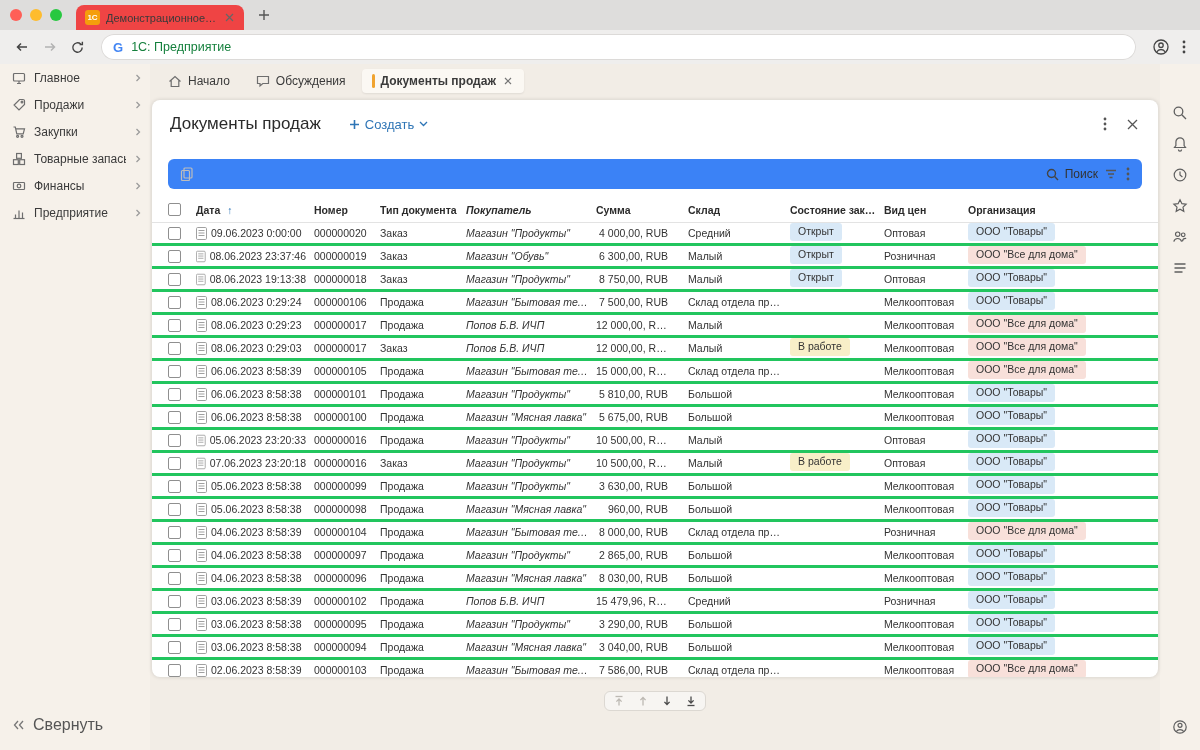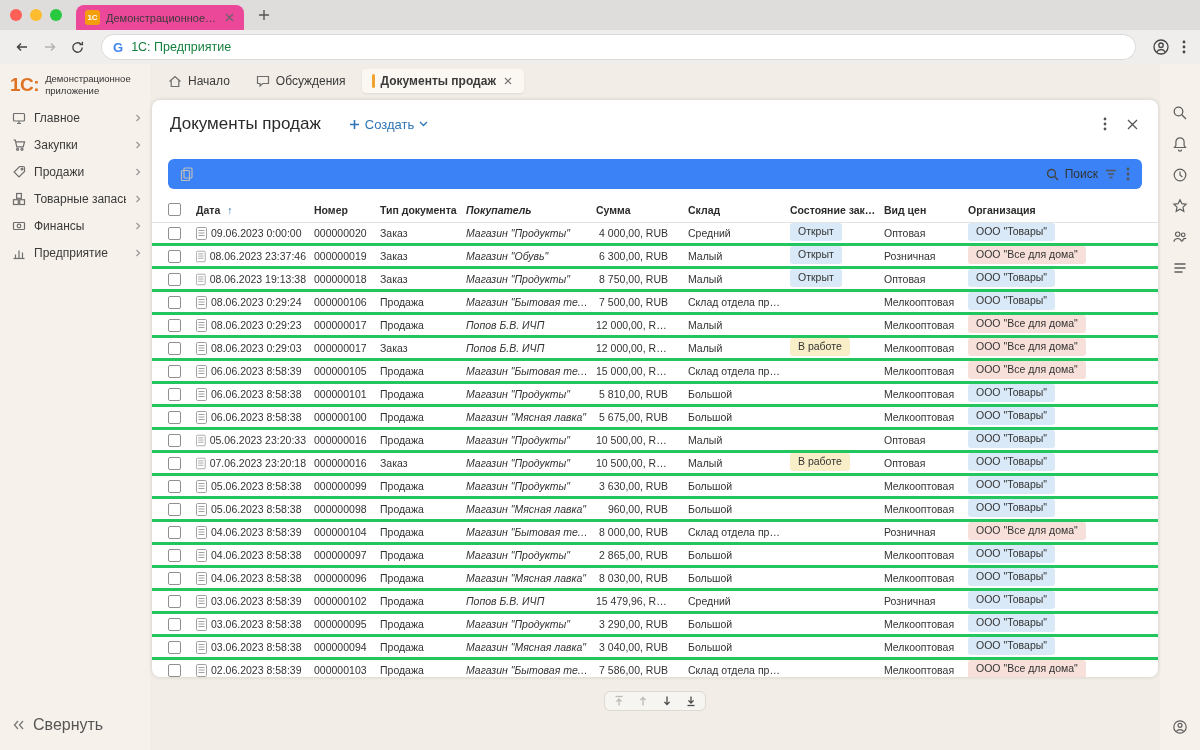--- a/index.html
+++ b/index.html
@@ -11,21 +11,21 @@
     color: #333;
     font-size: 12px;
   }
   svg { display: block; }
 
   
   .chrome-tabs { height: 30px; background: #dedddc; display: flex; align-items: flex-end; padding-left: 10px; }
   .lights { display: flex; gap: 8px; align-self: center; margin-right: 14px; }
   .light { width: 12px; height: 12px; border-radius: 50%; cursor: pointer; }
   .light.r { background: #ff5f57; } .light.y { background: #febc2e; } .light.g { background: #28c840; }
-  .btab { display: flex; align-items: center; gap: 6px; background: #ec4899; height: 25px; padding: 0 8px 0 9px; border-radius: 8px 8px 0 0; width: 168px; cursor: pointer; }
+  .btab { display: flex; align-items: center; gap: 6px; background: #ef4444; height: 25px; padding: 0 8px 0 9px; border-radius: 8px 8px 0 0; width: 168px; cursor: pointer; }
   .favicon { width: 15px; height: 15px; border-radius: 3px; background: #f59e0b; color: #fff; font-size: 8px; font-weight: bold; display: flex; align-items: center; justify-content: center; flex: none; }
   .btab-title { font-size: 11px; color: #3a3a3a; white-space: nowrap; overflow: hidden; text-overflow: ellipsis; flex: 1; }
   .newtab { align-self: center; margin-left: 10px; color: #555; cursor: pointer; padding: 4px; }
   .chrome-address { height: 34px; background: #efeeed; display: flex; align-items: center; padding: 0 10px; gap: 4px; }
   .nav-ic { padding: 4px; cursor: pointer; border-radius: 50%; }
   .address-bar { flex: 1; height: 26px; background: #fff; border-radius: 13px; display: flex; align-items: center; gap: 8px; padding: 0 12px; margin: 0 8px; box-shadow: 0 0 0 1px #dcdad8 inset; cursor: text; }
   .g-icon { color: #4285f4; font-weight: bold; font-size: 13px; }
   .url-text { font-size: 12.5px; color: #15803d; }
 
   
@@ -146,55 +146,48 @@
           <circle cx="2" cy="7" r="1.4" fill="#444"></circle>
           <circle cx="2" cy="12" r="1.4" fill="#444"></circle>
         </svg>
     </span>
   </div>
 </div>
 
 <div class="app">
 
   <aside class="sidebar">
-    <div class="logo-row">
-      <span class="logo-mark">1С:</span>
-      <div class="app-name">
-        <div>Демонстрационное</div>
-        <div>приложение</div>
-      </div>
-    </div>
     <nav>
       <div class="menu-item">
         <svg width="14" height="14" viewBox="0 0 14 14" fill="none" stroke="#6e6e6e" stroke-width="1.2">
             <rect x="1.5" y="2.5" width="11" height="7.5" rx="1"></rect>
             <path d="M5 12.5h4M7 10v2.5"></path>
           </svg>
         <span class="label">Главное</span>
         <svg width="8" height="8" viewBox="0 0 8 8">
             <path d="M2.5 1l3 3-3 3" stroke="#9b9b9b" fill="none" stroke-width="1.3"></path>
           </svg>
       </div>
       <div class="menu-item">
         <svg width="14" height="14" viewBox="0 0 14 14" fill="none" stroke="#6e6e6e" stroke-width="1.2">
+            <path d="M7.6 1.5h3.4a1.5 1.5 0 0 1 1.5 1.5v3.4L7 11.9 2.1 7Z"></path>
+            <circle cx="10" cy="4" r="0.9"></circle>
+          </svg>
+        <span class="label">Продажи</span>
+        <svg width="8" height="8" viewBox="0 0 8 8">
+            <path d="M2.5 1l3 3-3 3" stroke="#9b9b9b" fill="none" stroke-width="1.3"></path>
+          </svg>
+      </div>
+      <div class="menu-item">
+        <svg width="14" height="14" viewBox="0 0 14 14" fill="none" stroke="#6e6e6e" stroke-width="1.2">
             <path d="M1.5 2h1.8l1.5 6.8h6.4l1.3-5H4"></path>
             <circle cx="5.6" cy="11.3" r="1"></circle>
             <circle cx="10" cy="11.3" r="1"></circle>
           </svg>
         <span class="label">Закупки</span>
-        <svg width="8" height="8" viewBox="0 0 8 8">
-            <path d="M2.5 1l3 3-3 3" stroke="#9b9b9b" fill="none" stroke-width="1.3"></path>
-          </svg>
-      </div>
-      <div class="menu-item">
-        <svg width="14" height="14" viewBox="0 0 14 14" fill="none" stroke="#6e6e6e" stroke-width="1.2">
-            <path d="M7.6 1.5h3.4a1.5 1.5 0 0 1 1.5 1.5v3.4L7 11.9 2.1 7Z"></path>
-            <circle cx="10" cy="4" r="0.9"></circle>
-          </svg>
-        <span class="label">Продажи</span>
         <svg width="8" height="8" viewBox="0 0 8 8">
             <path d="M2.5 1l3 3-3 3" stroke="#9b9b9b" fill="none" stroke-width="1.3"></path>
           </svg>
       </div>
       <div class="menu-item">
         <svg width="14" height="14" viewBox="0 0 14 14" fill="none" stroke="#6e6e6e" stroke-width="1.2">
             <rect x="4.6" y="1.5" width="4.8" height="4.8"></rect>
             <rect x="1.5" y="7.7" width="4.8" height="4.8"></rect>
             <rect x="7.7" y="7.7" width="4.8" height="4.8"></rect>
           </svg>

